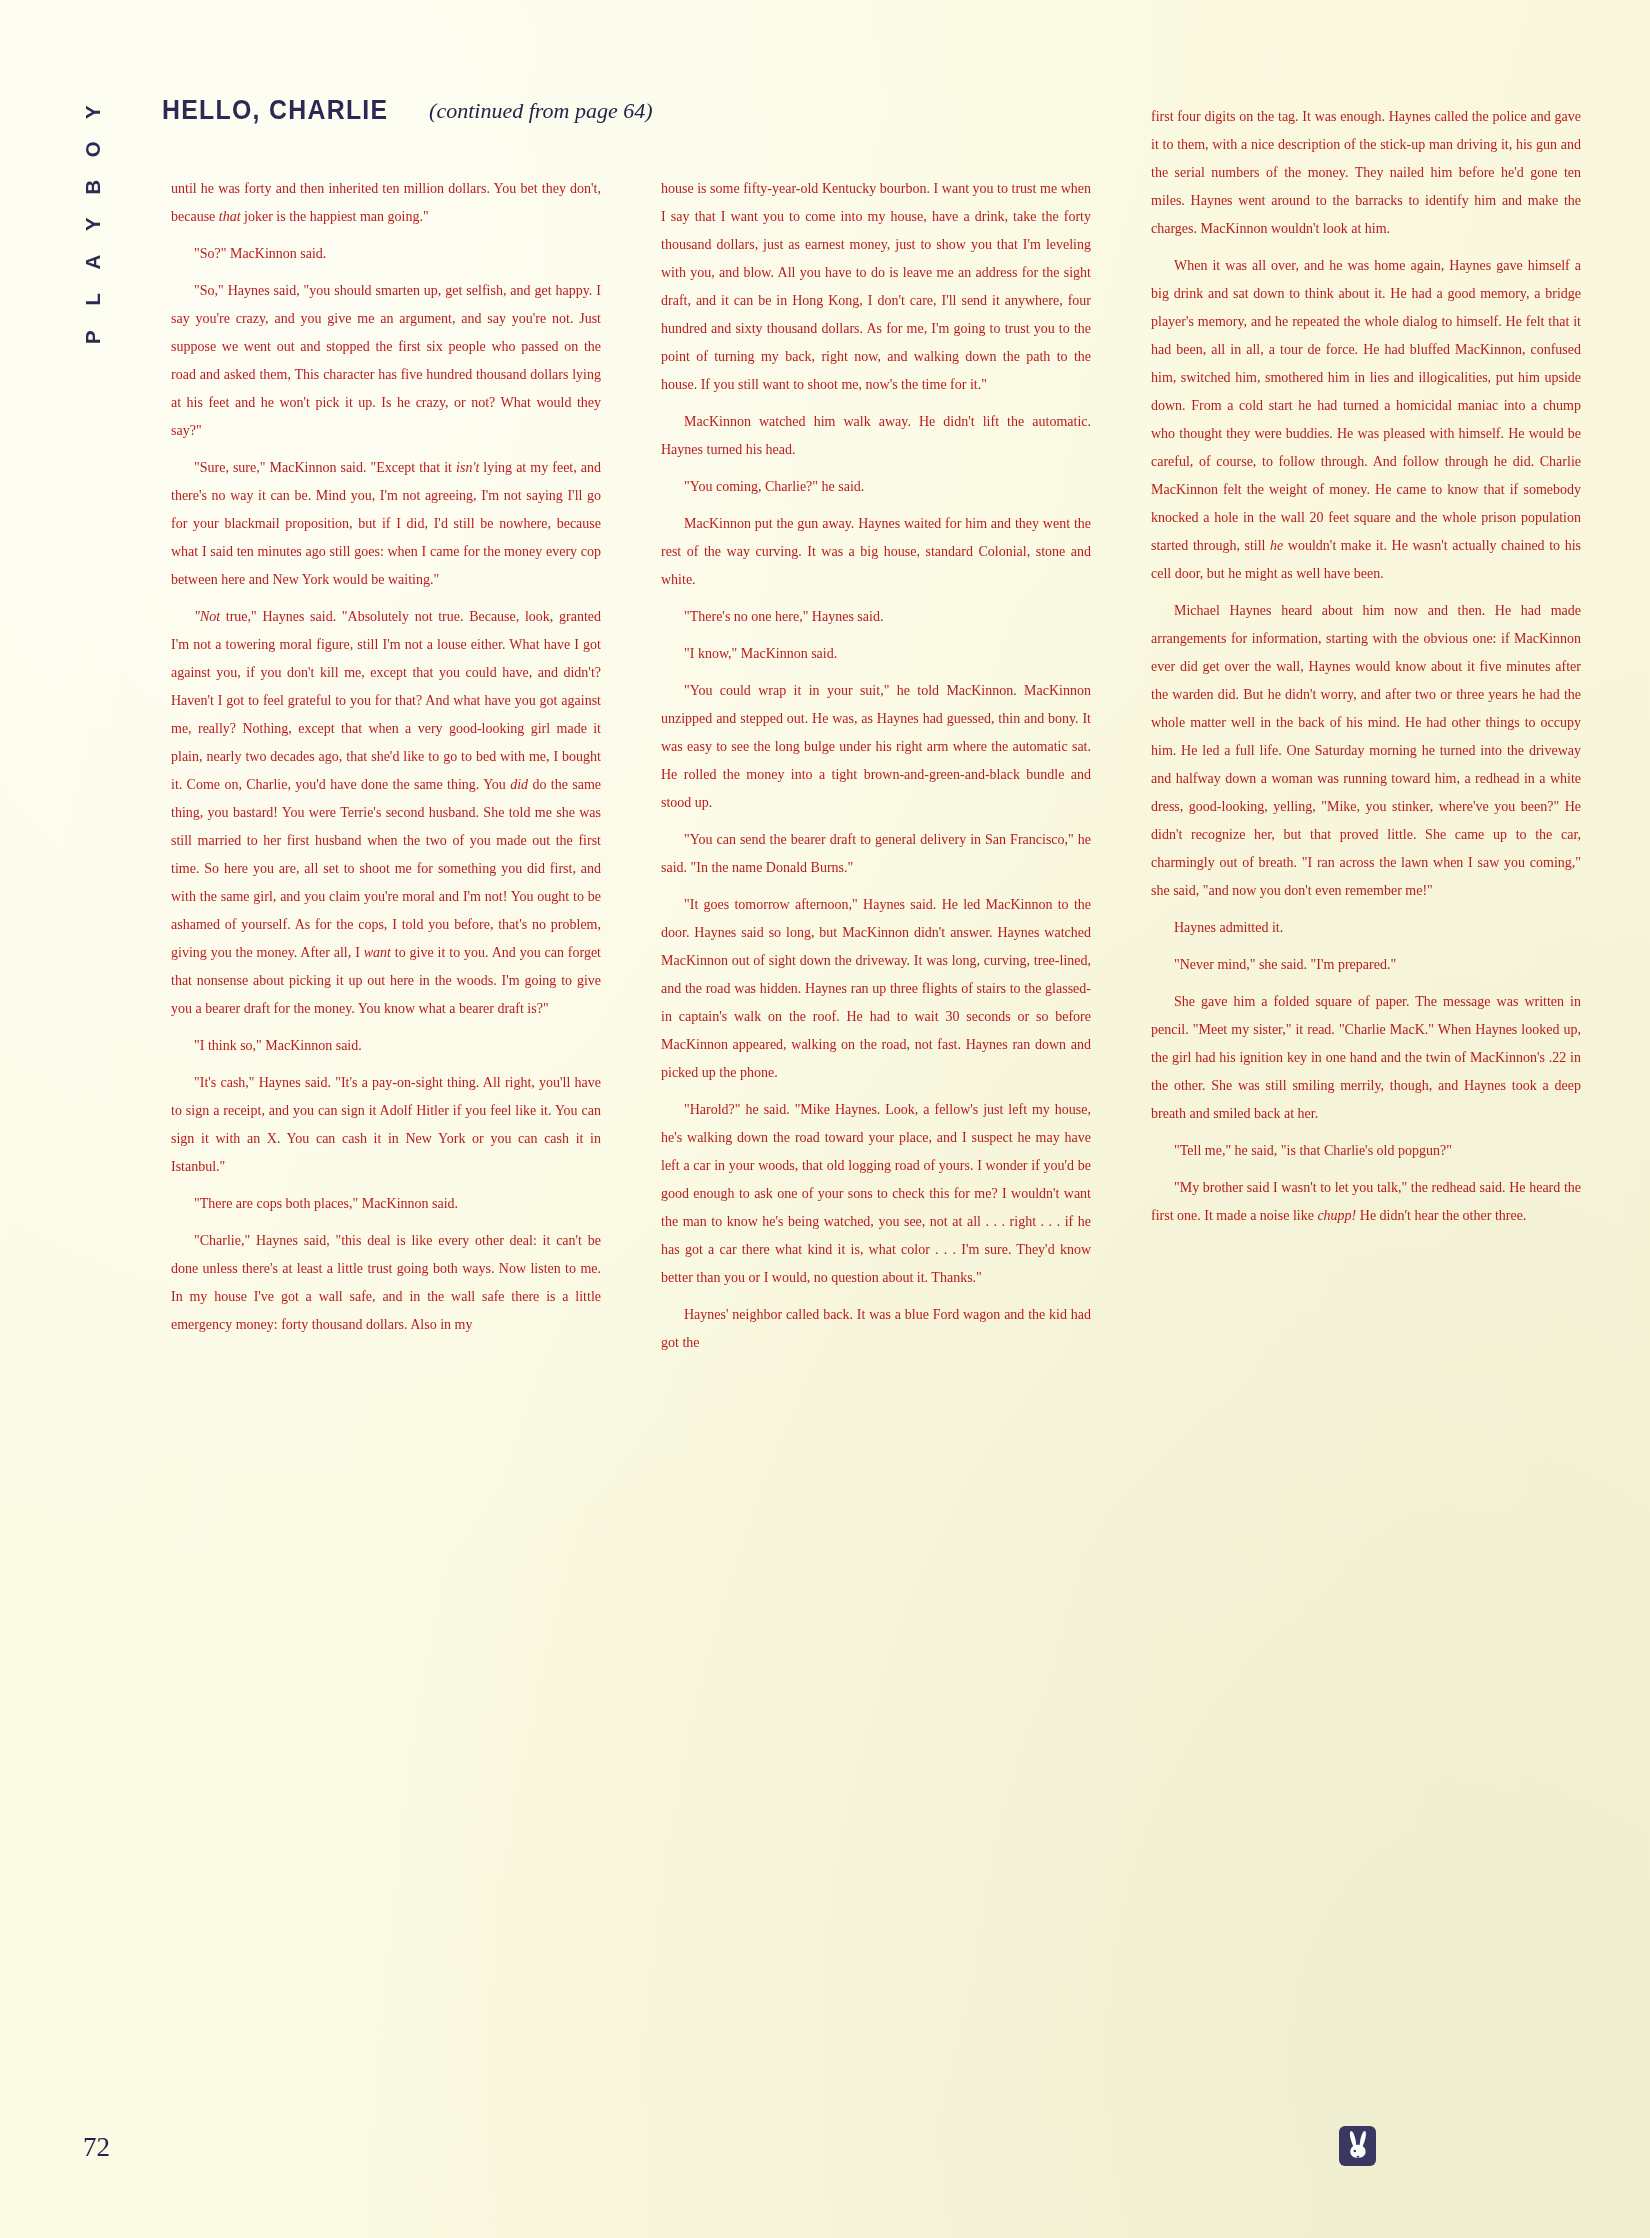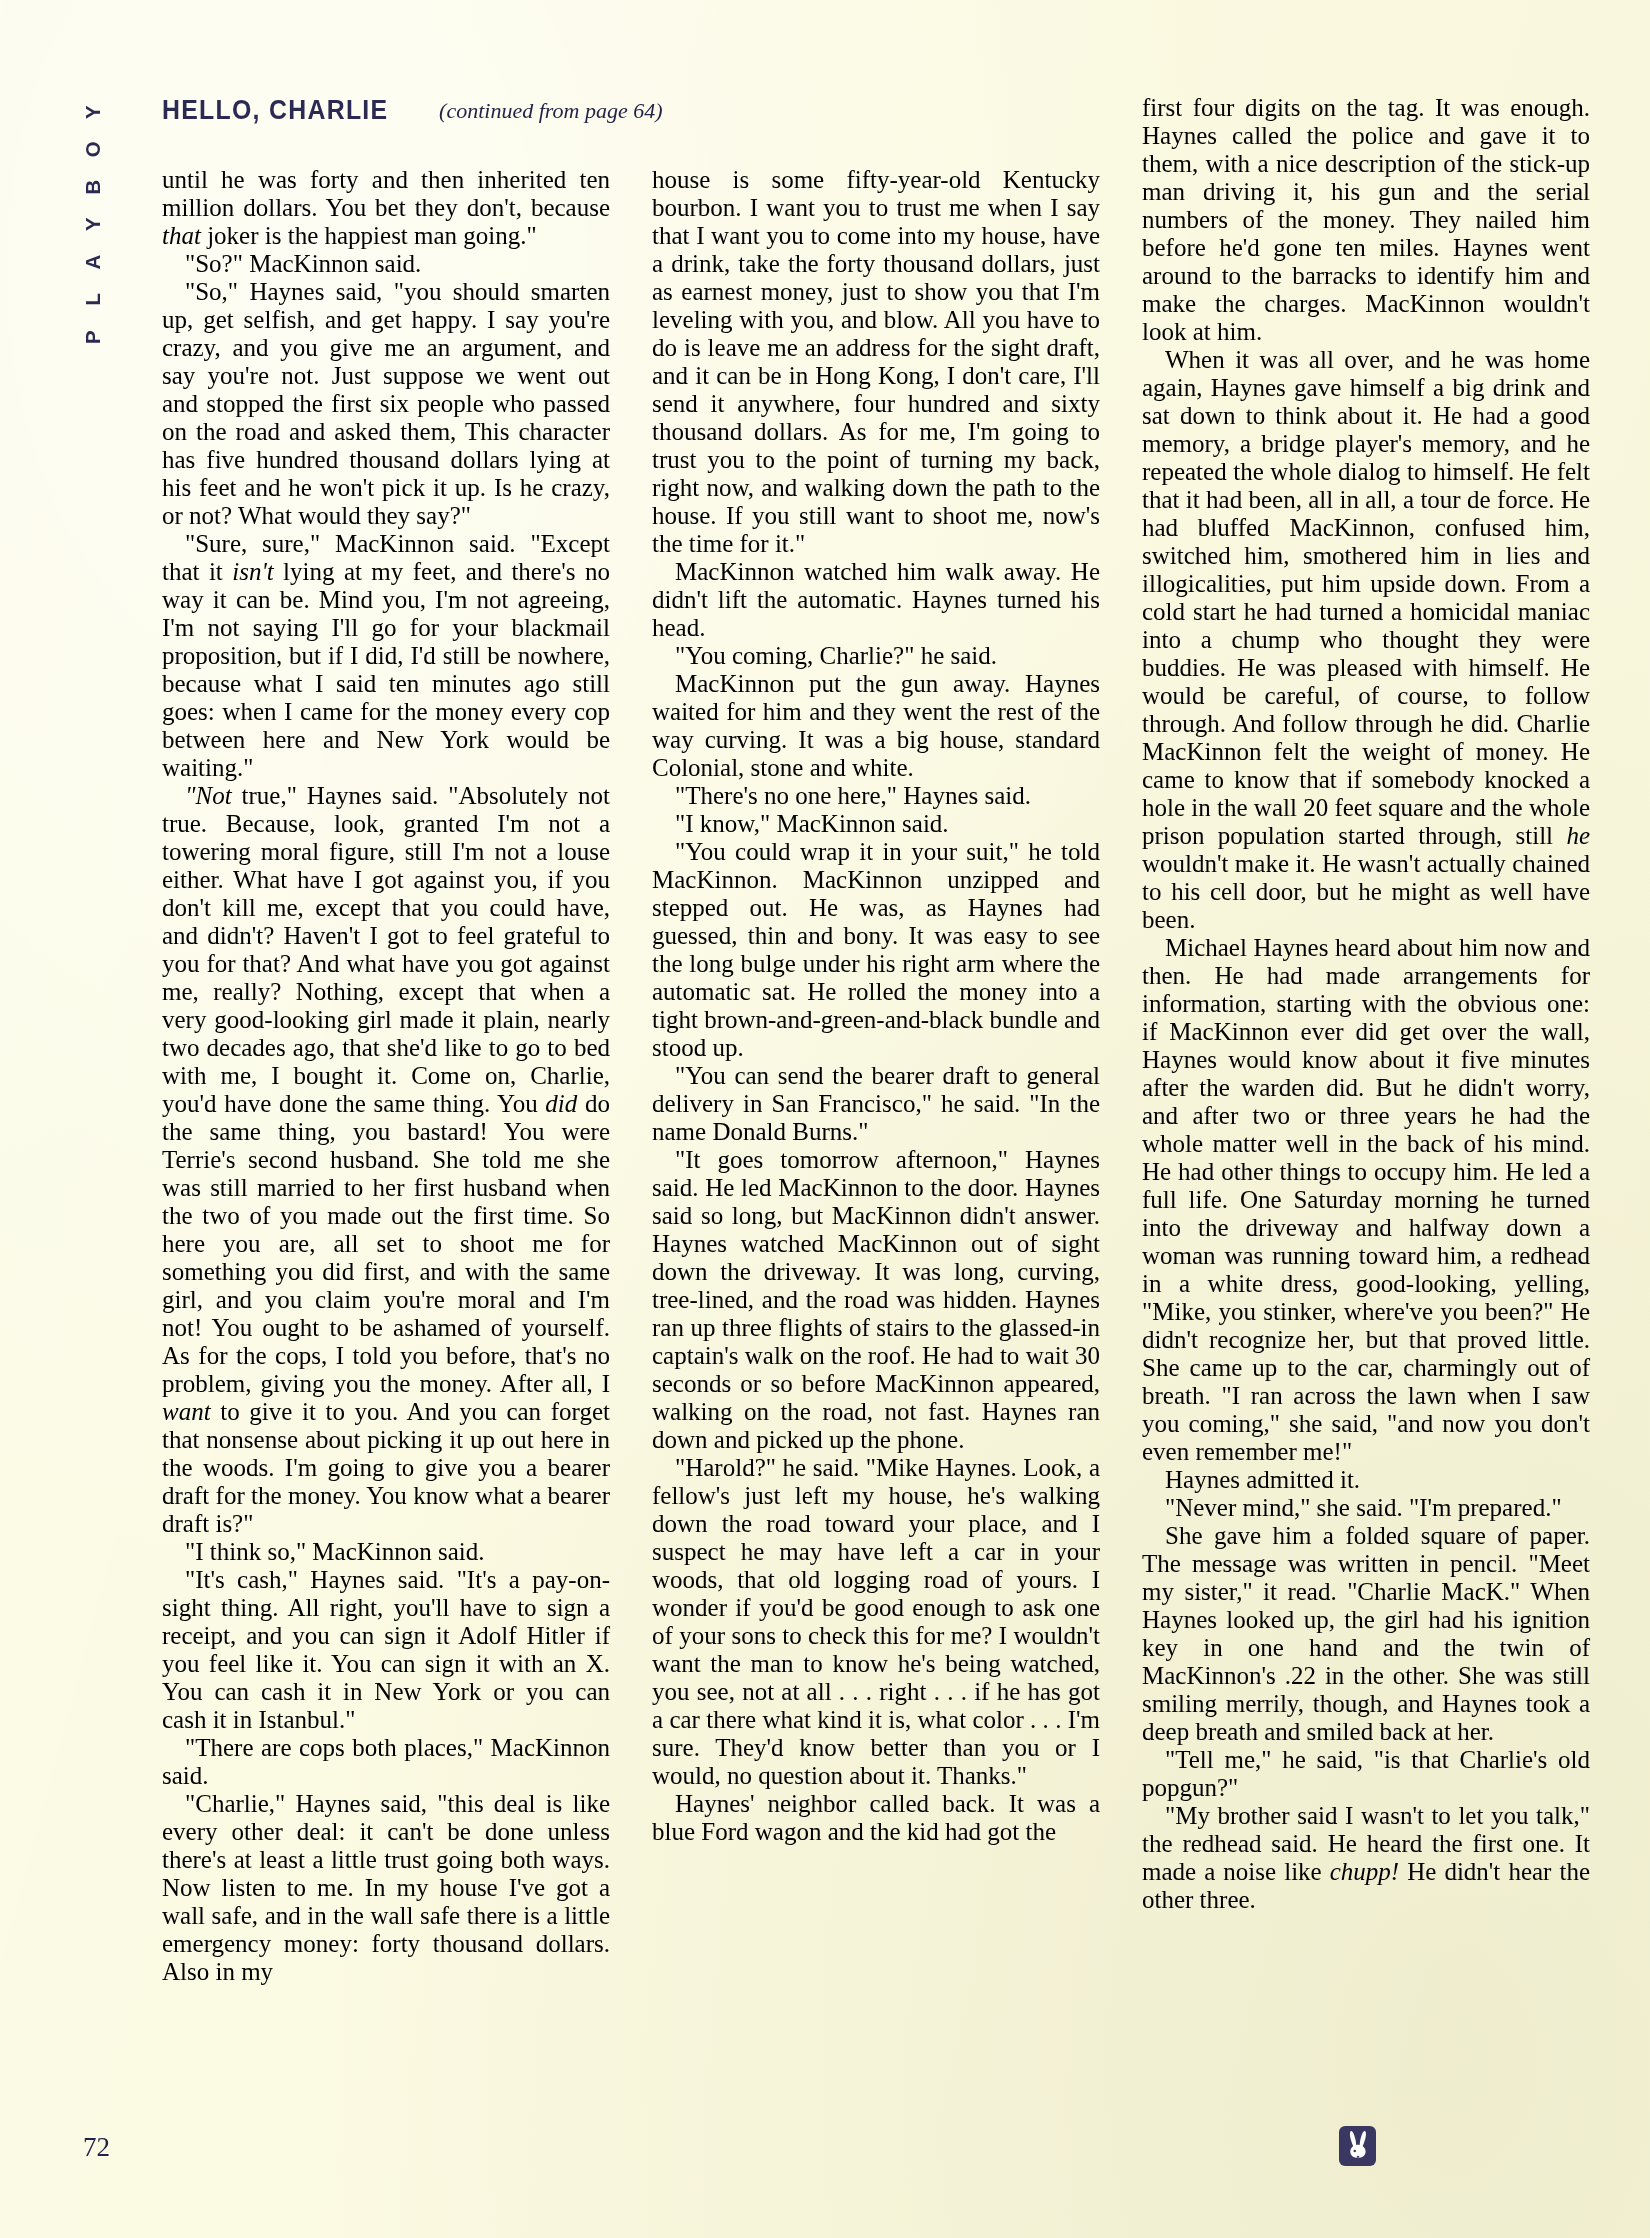--- a/index.html
+++ b/index.html
@@ -72,44 +72,44 @@
     letter-spacing: 1.4px;
     color: #2b2a52;
     transform: scaleX(0.92);
     transform-origin: left center;
   }
   .headline-continued {
     font-family: "Liberation Serif", "DejaVu Serif", serif;
     font-style: italic;
     font-size: 22px;
     color: #242449;
-    margin-left: 31px;
+    margin-left: 21px;
   }
 
   
   .columns {
     position: absolute;
     left: 162px;
     top: 94px;
     width: 1402px;
     height: 2043px;
     display: grid;
     grid-template-columns: 448px 448px 448px;
     column-gap: 42px;
   }
   .col {
     position: relative;
   }
   .col p {
-    margin: 0;
+    margin: 9px;
     text-align: justify;
     text-justify: inter-word;
-    font-size: 25px;
+    font-size: 14px;
     line-height: 28px;
-    color: #000000;
+    color: #b91c1c;
     text-indent: 0;
     hyphens: none;
     -webkit-hyphens: none;
   }
   .col p.indent {
     text-indent: 23px;
   }
   .col p + p {
     margin-top: 0;
   }

